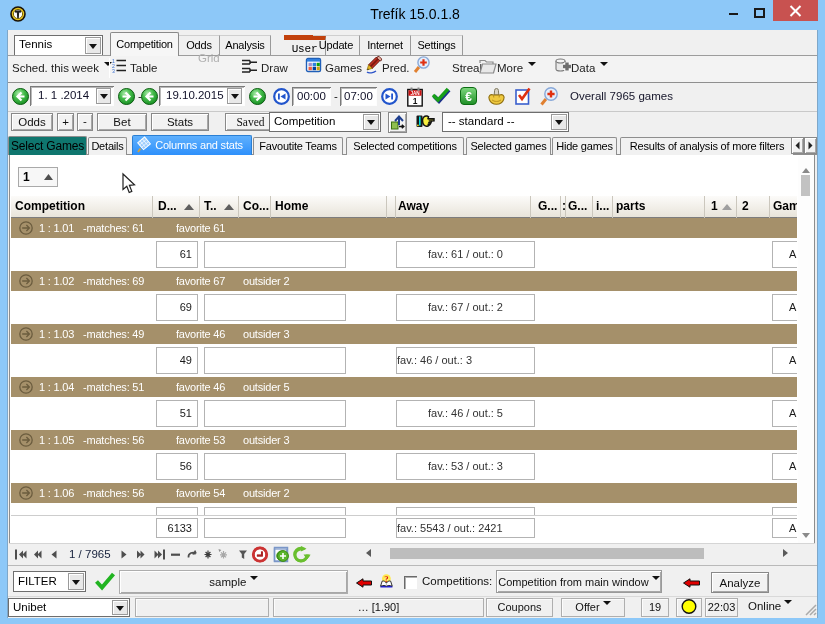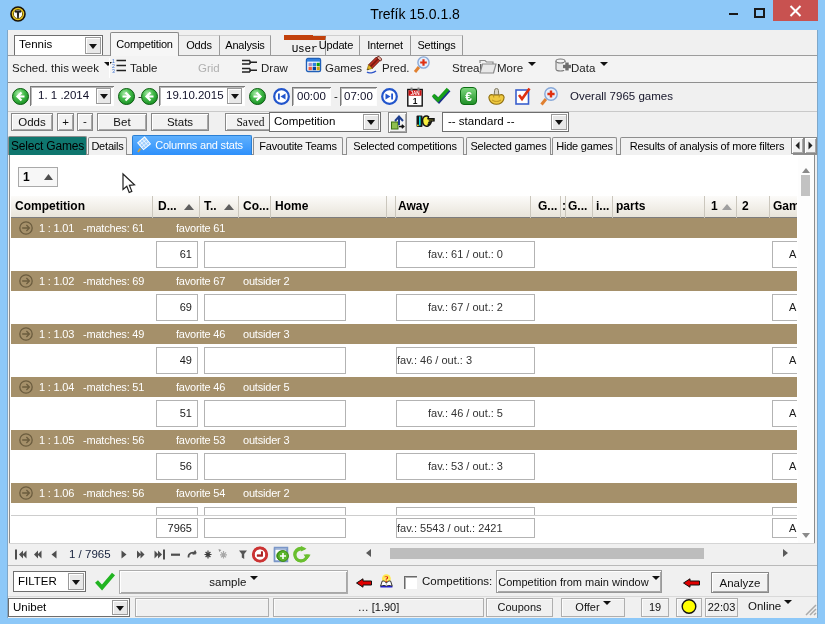--- a/index.html
+++ b/index.html
@@ -58,21 +58,21 @@
 <div class="abs" style="left:8px;top:82px;width:809px;height:1px;background:#8f8f8f;"></div>
 <div class="t12 dar" style="left:12px;top:62px;color:#222;">Sched. this week</div>
 <div class="abs" style="left:109px;top:58px;width:1px;height:20px;background:#cfcfcf;border-left:1px solid #fff;"></div>
 <svg class="abs" style="left:112px;top:58px" width="15" height="15" viewBox="0 0 15 15">
  <text x="0" y="5" font-size="5.2" fill="#3a6fd0" font-family="Liberation Sans">1</text>
  <text x="0" y="10" font-size="5.2" fill="#3a6fd0" font-family="Liberation Sans">2</text>
  <text x="0" y="15" font-size="5.2" fill="#3a6fd0" font-family="Liberation Sans">3</text>
  <path d="M4.5 2.5 H14 M4.5 7.5 H14 M4.5 12.5 H14" stroke="#222" stroke-width="1.6"></path>
 </svg>
 <div class="t12" style="left:130px;top:62px;color:#222;">Table</div>
-<div class="t12" style="left:198px;top:62px;color:#b0b0b0;">Grid</div>
+<div class="t12" style="left:198px;top:52px;color:#b0b0b0;">Grid</div>
 <svg class="abs" style="left:242px;top:59px" width="16" height="14" viewBox="0 0 16 14">
  <path d="M0 1.5 H8 M0 5 H8 M8 1.5 V5 M8 3.2 H15" stroke="#222" stroke-width="1.5" fill="none"></path>
  <path d="M0 9.5 H8 M0 13 H8 M8 9.5 V13 M8 11.2 H15" stroke="#222" stroke-width="1.5" fill="none"></path>
 </svg>
 <div class="t12" style="left:261px;top:62px;color:#222;">Draw</div>
 <svg class="abs" style="left:306px;top:58px" width="15" height="14" viewBox="0 0 15 14">
  <rect x="0.5" y="0.5" width="14" height="13" rx="1.5" fill="#fff" stroke="#1f5fb8" stroke-width="1.4"></rect>
  <rect x="1" y="1" width="13" height="2.6" fill="#2f7fdf"></rect>
  <rect x="2.5" y="4.8" width="3.4" height="3.4" fill="#9f8fd0"></rect>
     <rect x="6.6" y="4.8" width="3.4" height="3.4" fill="#2e7fe0"></rect>
@@ -359,21 +359,21 @@
  <span style="position:absolute;left:72px;">-matches: 56</span>
  <span style="position:absolute;left:165px;">favorite 54</span>
  <span style="position:absolute;left:232px;">outsider 2</span>
 </div>
 
 <div class="wbox" style="left:156px;top:507px;width:42px;height:8px;border-bottom:none;"></div>
 <div class="wbox" style="left:204px;top:507px;width:142px;height:8px;border-bottom:none;"></div>
 <div class="wbox" style="left:396px;top:507px;width:139px;height:8px;border-bottom:none;"></div>
 <div class="wbox" style="left:772px;top:507px;width:25px;height:8px;border-right:none;border-bottom:none;"></div>
 <div class="abs" style="left:11px;top:515px;width:786px;height:3px;background:#fff;border-top:1px solid #cdcdcd;"></div>
-<div class="wbox" style="left:156px;top:518px;width:42px;height:20px;text-align:right;line-height:19px;padding-right:5px;">7965</div>
+<div class="wbox" style="left:156px;top:518px;width:42px;height:20px;text-align:right;line-height:19px;padding-right:5px;">6133</div>
 <div class="wbox" style="left:204px;top:518px;width:142px;height:20px;"></div>
 <div class="wbox" style="left:396px;top:518px;width:139px;height:20px;line-height:19px;color:#333;">fav.: 5543 / out.: 2421</div>
 <div class="wbox" style="left:772px;top:518px;width:25px;height:20px;border-right:none;padding-left:16px;line-height:19px;">A</div>
 
 <div class="abs" style="left:798px;top:156px;width:16px;height:408px;background:#fdfdfd;"></div>
 <div class="abs" style="left:802px;top:164px;width:0;height:0;border:4px solid transparent;border-bottom:5px solid #8a8a8a;"></div>
 <div class="abs" style="left:801px;top:175px;width:9px;height:21px;background:#c2c2c2;"></div>
 <div class="abs" style="left:802px;top:533px;width:0;height:0;border:4px solid transparent;border-top:5px solid #8a8a8a;"></div>
 
 <div class="abs" style="left:9px;top:543px;width:806px;height:22px;background:#f0f0f0;border-top:1px solid #d5d5d5;"></div>

